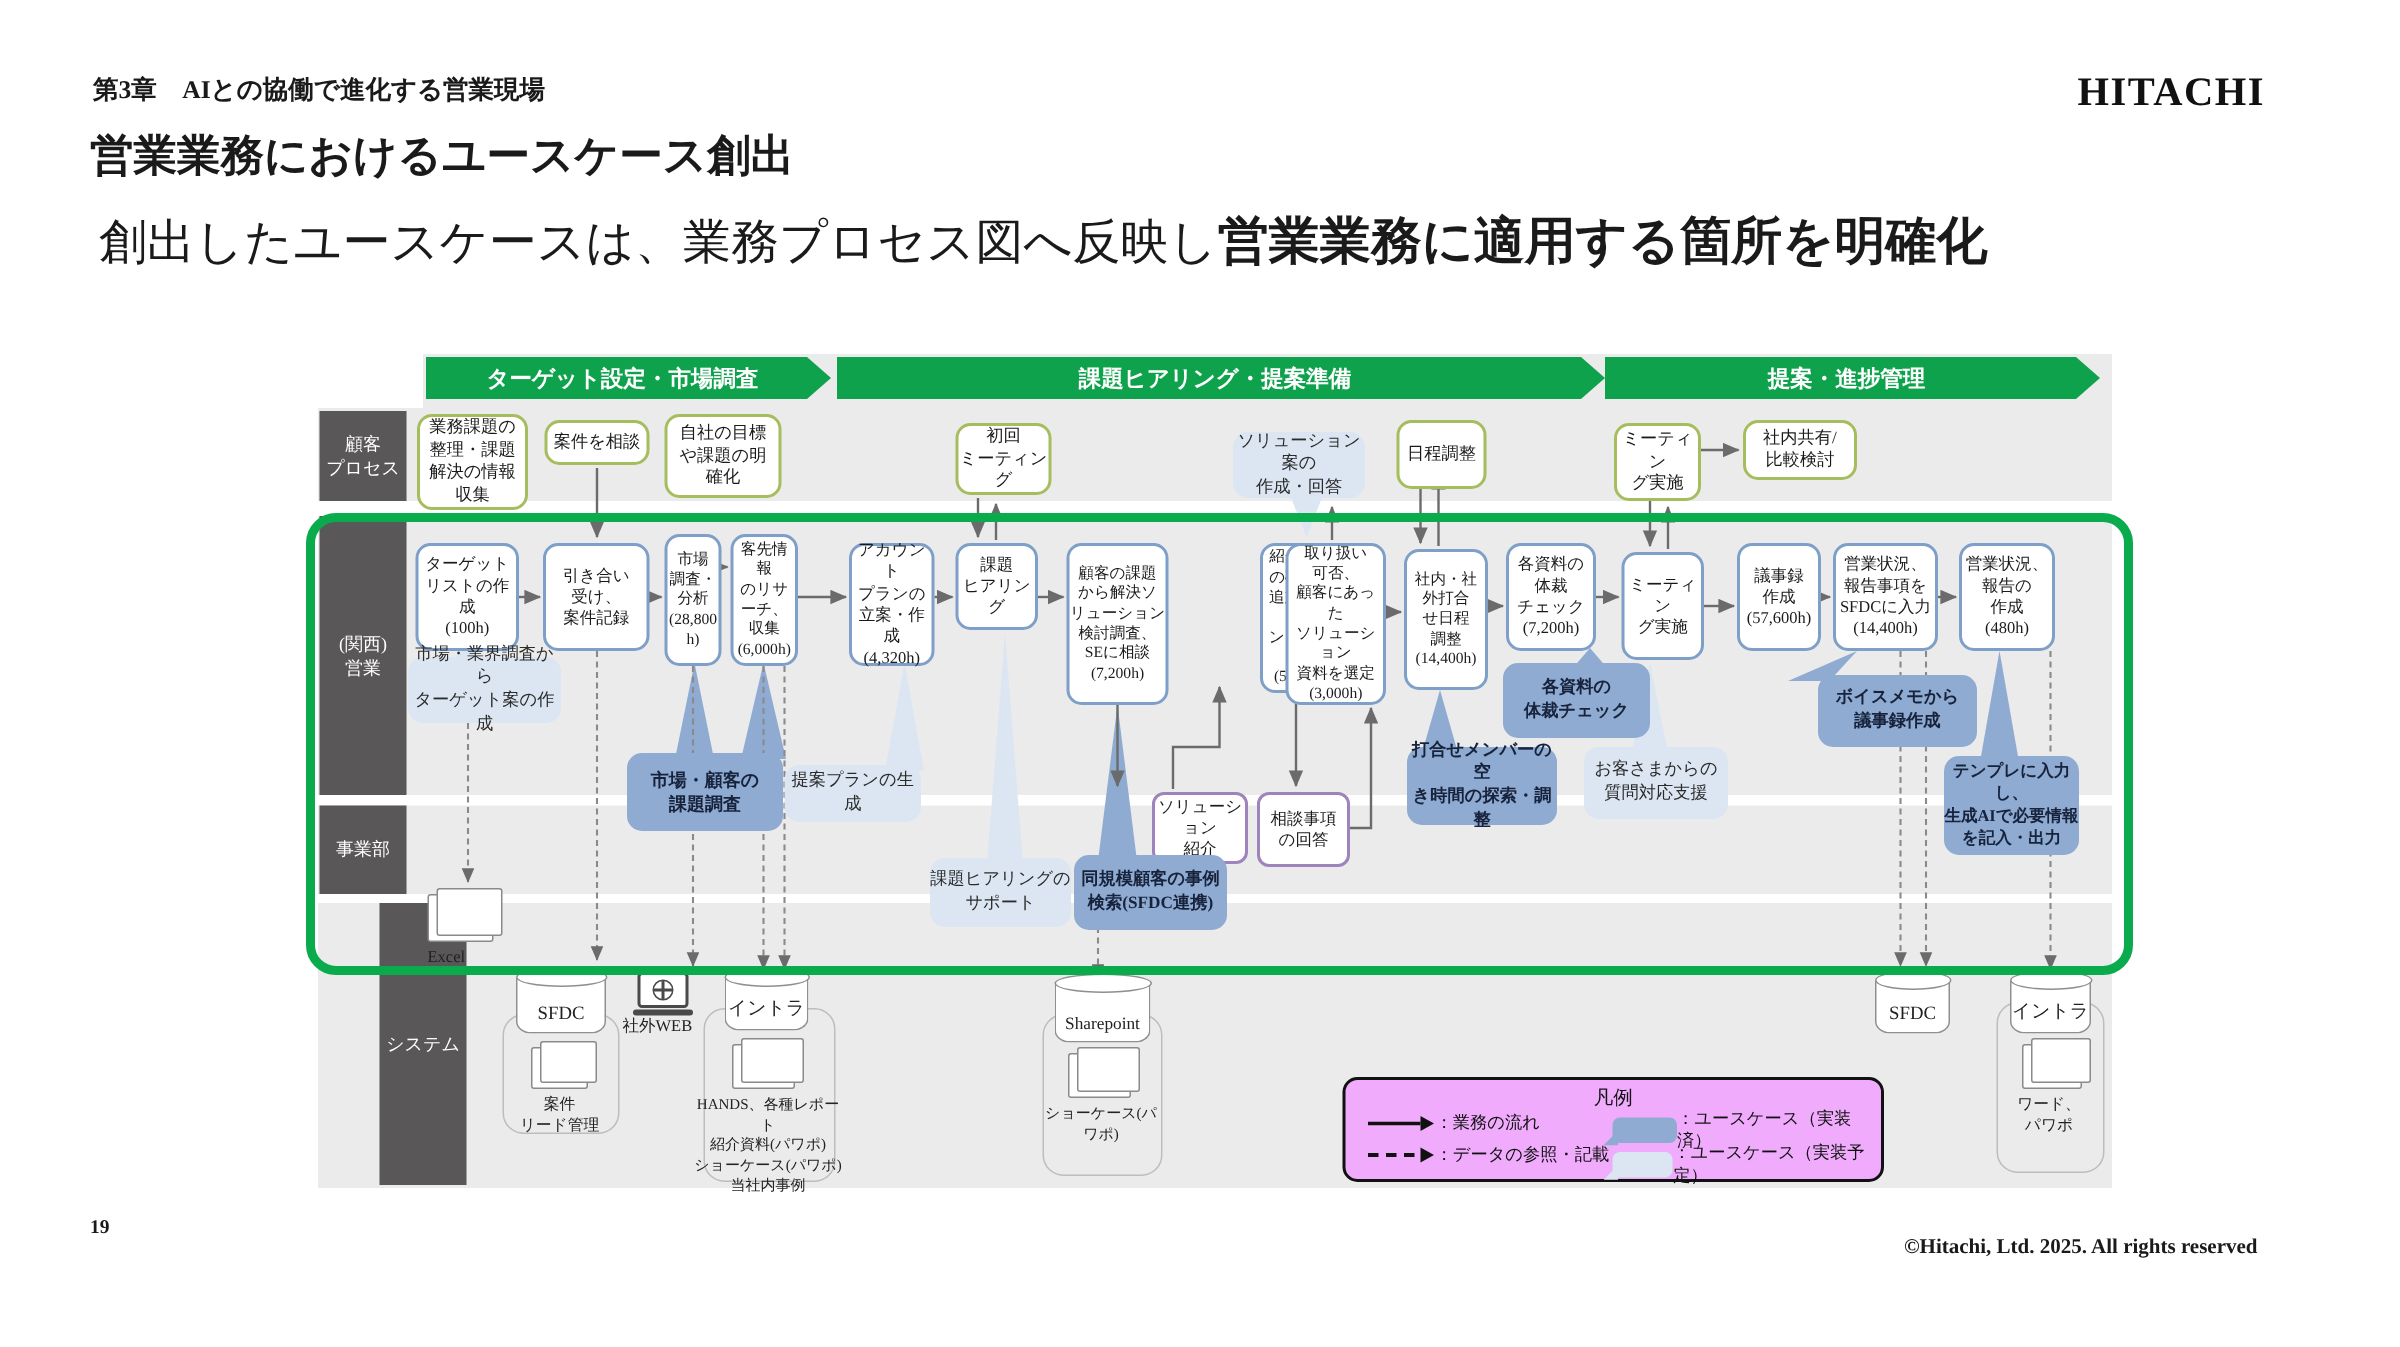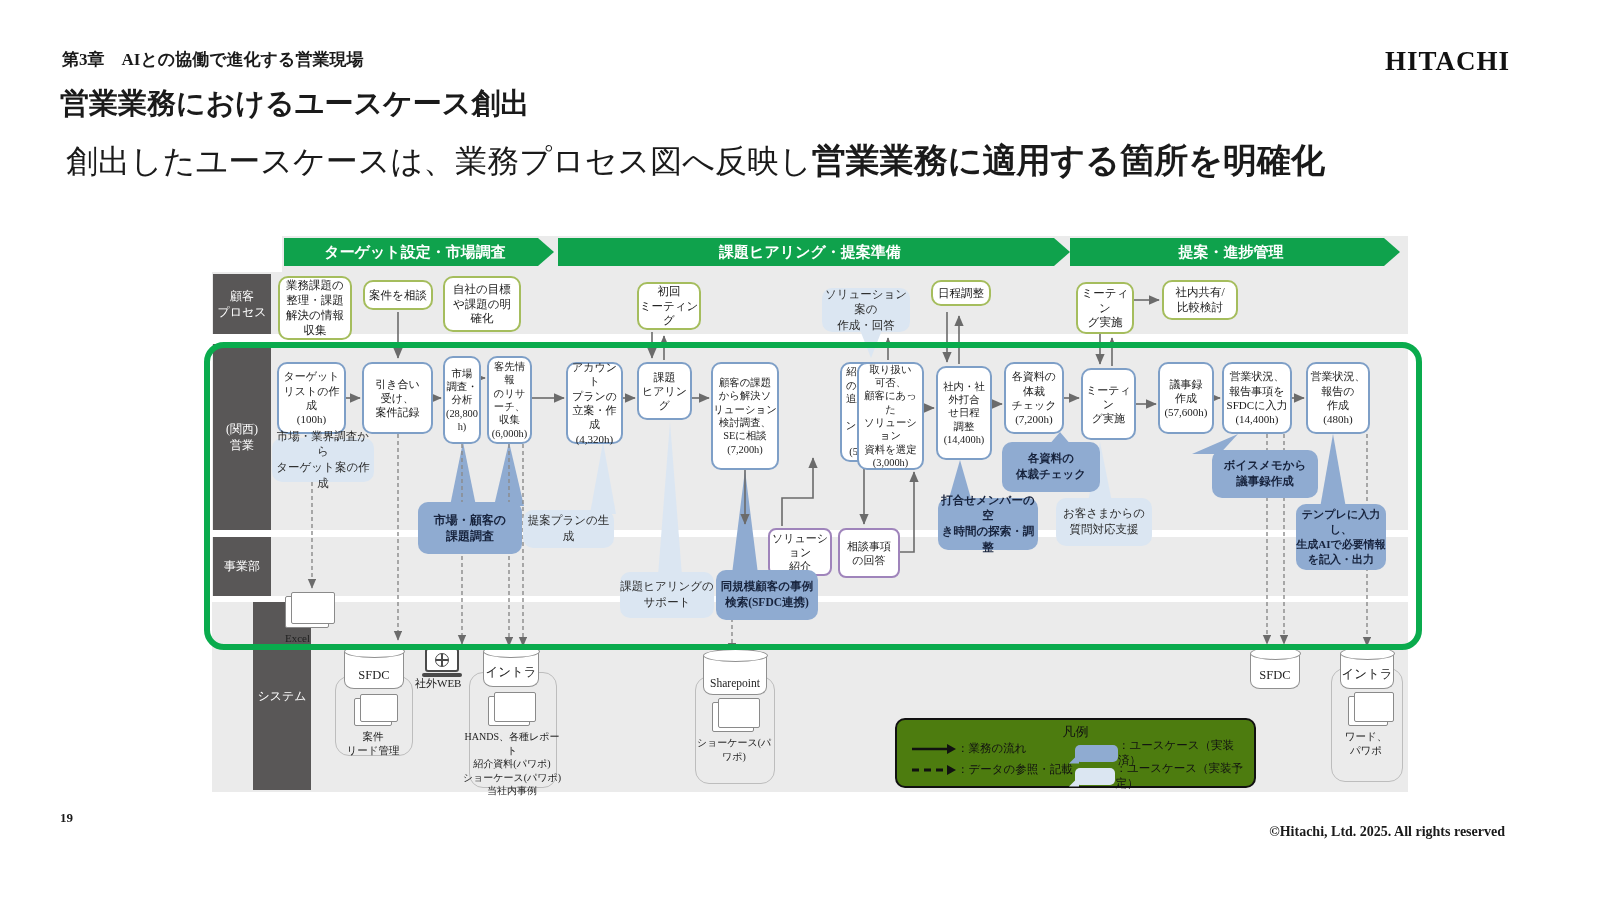--- a/index.html
+++ b/index.html
@@ -52,21 +52,21 @@
   .note{position:absolute;font-size:10.5px;text-align:center;z-index:2;line-height:1.35;color:#222;}
   .syslabel{position:absolute;font-size:11px;text-align:left;z-index:2;color:#222;}
   .laptop{position:absolute;z-index:2;}
   .laptop .scr{width:30px;height:20px;border:2px solid #4a4a4a;border-radius:3px;background:#fff;
        display:flex;align-items:center;justify-content:center;}
   .laptop .glb{width:12px;height:12px;border:1.5px solid #4a4a4a;border-radius:50%;position:relative;}
   .laptop .glb::before{content:"";position:absolute;left:0;top:45%;width:100%;height:1.5px;background:#4a4a4a;}
   .laptop .glb::after{content:"";position:absolute;left:45%;top:0;width:1.5px;height:100%;background:#4a4a4a;}
   .laptop .base{width:40px;height:4px;background:#4a4a4a;border-radius:2px;margin:1px 0 0 -3px;}
   
-  .legend{position:absolute;left:683px;top:482px;width:357px;height:66px;background:#4d7c0f;border:2px solid #111;
+  .legend{position:absolute;left:683px;top:482px;width:357px;height:66px;background:#f0abfc;border:2px solid #111;
           border-radius:10px;z-index:5;font-size:11.5px;}
   .legend .lt{position:absolute;top:3px;left:0;width:100%;text-align:center;font-size:13px;color:#111;}
   .lrow{position:absolute;display:flex;align-items:center;color:#111;}
   .lbub{width:44px;height:17px;border-radius:5px;position:relative;display:inline-block;}
   .lbub::before{content:"";position:absolute;left:-6px;bottom:-2px;width:10px;height:10px;clip-path:polygon(0 100%,100% 0,100% 100%);background:inherit;}
   
   .pageno{position:absolute;left:60px;bottom:72px;font-size:13px;font-weight:bold;}
   .copyright{position:absolute;right:95px;bottom:58px;font-size:14px;font-weight:bold;}
   svg.arrows{position:absolute;left:0;top:0;z-index:1;}
 </style>
@@ -160,21 +160,21 @@
     <div class="bx cbox pre" style="left:66px;top:40px;width:74px;height:64px;">業務課題の
 整理・課題
 解決の情報
 収集</div>
     <div class="bx cbox pre" style="left:151px;top:44px;width:70px;height:30px;">案件を相談</div>
     <div class="bx cbox pre" style="left:231px;top:40px;width:78px;height:56px;">自社の目標
 や課題の明
 確化</div>
     <div class="bx cbox pre" style="left:425px;top:46px;width:64px;height:48px;">初回
 ミーティング</div>
-    <div class="bx cbox pre" style="left:719px;top:44px;width:60px;height:26px;">日程調整</div>
+    <div class="bx cbox pre" style="left:719px;top:44px;width:60px;height:46px;">日程調整</div>
     <div class="bx cbox pre" style="left:864px;top:46px;width:58px;height:52px;">ミーティン
 グ実施</div>
     <div class="bx cbox pre" style="left:950px;top:44px;width:76px;height:40px;">社内共有/
 比較検討</div>
 
     <div class="bx sbox pre" style="left:65px;top:126px;width:69px;height:72px;">ターゲット
 リストの作成
 (100h)</div>
     <div class="bx sbox pre" style="left:150px;top:126px;width:71px;height:72px;">引き合い
 受け、

